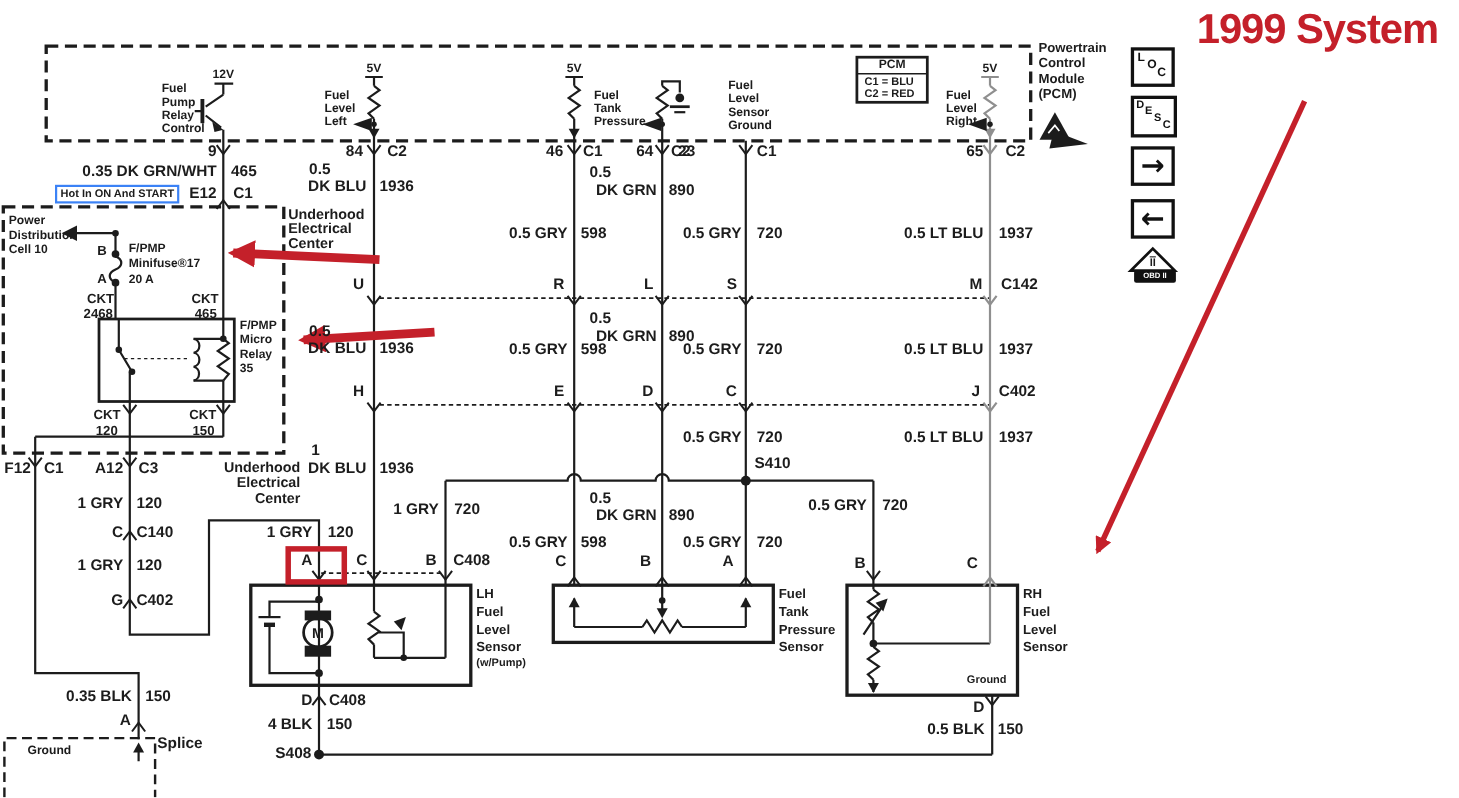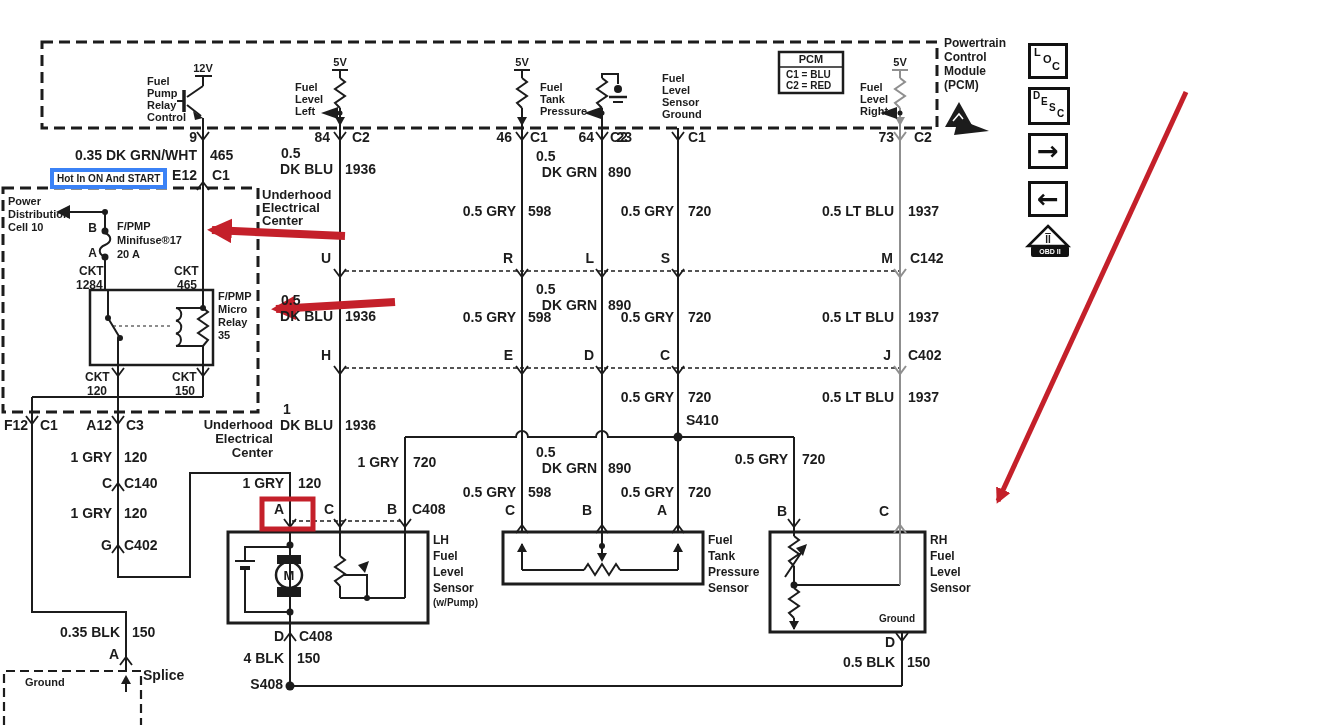--- a/index.html
+++ b/index.html
@@ -8,21 +8,21 @@
   #stage svg{position:absolute;left:0;top:0;}
   .lb{position:absolute;font:bold 14px "Liberation Sans",sans-serif;color:#1c1c1c;
       white-space:nowrap;line-height:15px;}
   .ra{transform:translateX(-100%);}
   .ctr{transform:translateX(-50%);}
   .s13{font-size:13px;line-height:14px;}
   .s12{font-size:12px;line-height:13px;}
   .s11{font-size:11px;line-height:12px;}
   .s10{font-size:10px;line-height:11px;}
   .cmp{font-size:12px;line-height:16px;}
-  .boxed{border:4px solid #3b82f6;padding:0 3px;font-size:10px;line-height:13px;}
+  .boxed{border:2px solid #3b82f6;padding:0 3px;font-size:10px;line-height:13px;}
   .red{color:#c4202a;}
   .title{font:bold 38px "Liberation Sans",sans-serif;letter-spacing:-1px;}
   .icon-box{position:absolute;border:3px solid #111;background:#fff;}
   .icon-box span{position:absolute;font:bold 11px "Liberation Sans",sans-serif;color:#111;}
   .arrow-glyph{font:bold 26px "DejaVu Sans",sans-serif;color:#111;line-height:30px;
                width:100%;text-align:center;position:absolute;top:0;}
   .banner{position:absolute;background:#111;color:#fff;font:bold 7px "Liberation Sans",sans-serif;
           text-align:center;line-height:11px;border-radius:2px;}
 </style>
 </head>
@@ -194,20 +194,21 @@
   </g>
 
   <g>
     <rect x="262" y="499" width="51" height="30" fill="none" stroke="#c4202a" stroke-width="5"></rect>
     <line x1="345" y1="236" x2="212" y2="230" stroke="#c4202a" stroke-width="8" marker-end="url(#ra)"></line>
     <line x1="395" y1="302" x2="276" y2="309" stroke="#c4202a" stroke-width="8" marker-end="url(#ra)"></line>
     <line x1="1186" y1="92" x2="998" y2="501" stroke="#c4202a" stroke-width="5" marker-end="url(#ra)"></line>
   </g>
 </svg>
 
+<div class="lb title red" style="left:1088px;top:6px">1999 System</div>
 
 <div class="lb s12" style="left:944px;top:37px">Powertrain</div>
 <div class="lb s12" style="left:944px;top:51px">Control</div>
 <div class="lb s12" style="left:944px;top:65px">Module</div>
 <div class="lb s12" style="left:944px;top:79px">(PCM)</div>
 <div class="lb s11 ctr" style="left:811px;top:53px">PCM</div>
 <div class="lb s10" style="left:786px;top:69px">C1 = BLU</div>
 <div class="lb s10" style="left:786px;top:80px">C2 = RED</div>
 
 <div class="lb s11 ctr" style="left:203px;top:62px">12V</div>
@@ -234,21 +235,21 @@
 
 <div class="lb ra" style="left:197px;top:130px">9</div>
 <div class="lb ra" style="left:330px;top:130px">84</div>
 <div class="lb" style="left:352px;top:130px">C2</div>
 <div class="lb ra" style="left:512px;top:130px">46</div>
 <div class="lb" style="left:530px;top:130px">C1</div>
 <div class="lb ra" style="left:594px;top:130px">64</div>
 <div class="lb" style="left:610px;top:130px">C2</div>
 <div class="lb ra" style="left:632px;top:130px">23</div>
 <div class="lb" style="left:688px;top:130px">C1</div>
-<div class="lb ra" style="left:894px;top:130px">73</div>
+<div class="lb ra" style="left:894px;top:130px">65</div>
 <div class="lb" style="left:914px;top:130px">C2</div>
 
 <div class="lb ra" style="left:197px;top:148px">0.35 DK GRN/WHT</div>
 <div class="lb" style="left:210px;top:148px">465</div>
 <div class="lb ra" style="left:197px;top:168px">E12</div>
 <div class="lb" style="left:212px;top:168px">C1</div>
 <div class="lb boxed" style="left:50px;top:168px">Hot In ON And START</div>
 <div class="lb" style="left:281px;top:146px">0.5</div>
 <div class="lb ra" style="left:333px;top:162px">DK BLU</div>
 <div class="lb" style="left:345px;top:162px">1936</div>
@@ -349,21 +350,21 @@
 
 <div class="lb s11" style="left:8px;top:195px">Power</div>
 <div class="lb s11" style="left:8px;top:208px">Distribution</div>
 <div class="lb s11" style="left:8px;top:221px">Cell 10</div>
 <div class="lb s12 ra" style="left:97px;top:222px">B</div>
 <div class="lb s12 ra" style="left:97px;top:247px">A</div>
 <div class="lb s11" style="left:117px;top:220px">F/PMP</div>
 <div class="lb s11" style="left:117px;top:234px">Minifuse®17</div>
 <div class="lb s11" style="left:117px;top:248px">20 A</div>
 <div class="lb s12" style="left:79px;top:265px">CKT</div>
-<div class="lb s12" style="left:76px;top:279px">1284</div>
+<div class="lb s12" style="left:76px;top:279px">2468</div>
 <div class="lb s12" style="left:174px;top:265px">CKT</div>
 <div class="lb s12" style="left:177px;top:279px">465</div>
 <div class="lb s11" style="left:218px;top:290px">F/PMP</div>
 <div class="lb s11" style="left:218px;top:303px">Micro</div>
 <div class="lb s11" style="left:218px;top:316px">Relay</div>
 <div class="lb s11" style="left:218px;top:329px">35</div>
 <div class="lb s12" style="left:85px;top:371px">CKT</div>
 <div class="lb s12" style="left:87px;top:385px">120</div>
 <div class="lb s12" style="left:172px;top:371px">CKT</div>
 <div class="lb s12" style="left:175px;top:385px">150</div>

